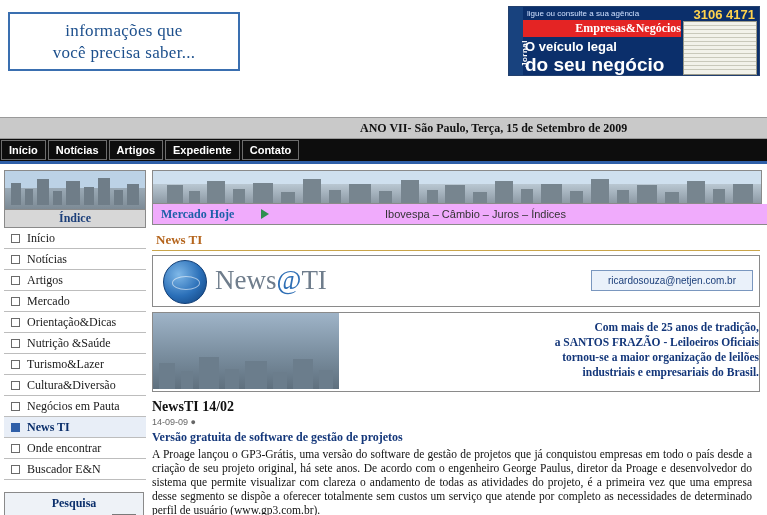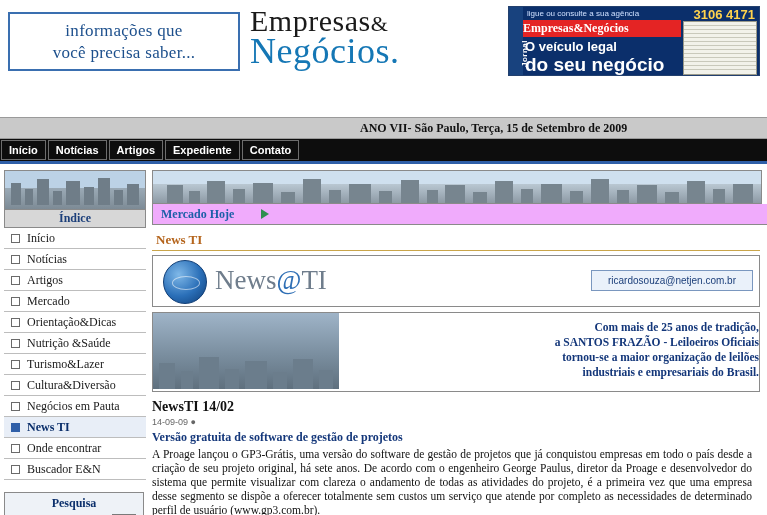--- a/index.html
+++ b/index.html
@@ -39,21 +39,21 @@
     transform:rotate(-90deg);transform-origin:left top;
     position:absolute;left:11px;top:60px;white-space:nowrap;letter-spacing:.5px;
   }
   .ad-top{
     position:absolute;left:14px;top:0;right:0;height:13px;background:#0b2f6b;
     color:#cfe0ff;font-size:8px;padding:2px 0 0 4px;box-sizing:border-box;
   }
   .ad-phone{position:absolute;right:4px;top:0;color:#ffd34d;font-size:13px;font-weight:bold;}
   .ad-brand{
     position:absolute;left:14px;top:13px;width:158px;height:17px;background:#e42424;
-    color:#ffffff;font-size:12px;font-weight:bold;text-align:left;line-height:17px;
+    color:#ffffff;font-size:12px;font-weight:bold;text-align:right;line-height:17px;
     font-family:"Liberation Serif", serif;
   }
   .ad-line1{position:absolute;left:16px;top:32px;color:#ffffff;font-size:13px;font-weight:bold;}
   .ad-line2{position:absolute;left:16px;top:47px;color:#ffffff;font-size:19px;font-weight:bold;}
   .ad-grid{
     position:absolute;right:2px;top:14px;width:72px;height:52px;background:#f2f2ea;
     border:1px solid #9a9a8a;
   }
   .ad-grid i{display:block;height:3px;border-bottom:1px solid #c9c9bb;}
 
@@ -228,26 +228,20 @@
 <body>
 
 <div class="page">
 
   <div class="header">
     <div class="hdr-left">
       <span>informações que</span>
       <span>você precisa saber...</span>
     </div>
 
-    <div class="hdr-logo">
-      <div class="l1">
-        <span>Empresas</span><span class="amp">&amp;</span>
-      </div>
-      <div class="l2">Negócios.</div>
-    </div>
 
     <div class="hdr-ad">
       <div class="ad-strip">
         <span>Jornal</span>
       </div>
       <div class="ad-top">ligue ou consulte a sua agência</div>
       <div class="ad-phone">3106 4171</div>
       <div class="ad-brand">Empresas&amp;Negócios</div>
       <div class="ad-line1">O veículo legal</div>
       <div class="ad-line2">do seu negócio</div>
@@ -384,20 +378,21 @@
         <div class="b" style="left:484px;width:20px;height:18px;"></div>
         <div class="b" style="left:512px;width:14px;height:11px;"></div>
         <div class="b" style="left:534px;width:18px;height:22px;"></div>
         <div class="b" style="left:560px;width:12px;height:14px;"></div>
         <div class="b" style="left:580px;width:20px;height:19px;"></div>
       </div>
 
       <div class="ticker">
         <div class="mh">Mercado Hoje</div>
         <div class="arrow"></div>
+        <div class="idx">Ibovespa – Câmbio – Juros – Índices</div>
       </div>
 
       <div class="sec-title">News TI</div>
 
       <div class="newsti">
         <div class="globe"></div>
         <div class="nt">
           <span>News</span><span class="at">@</span><span>TI</span>
         </div>
         <div class="mailbox">ricardosouza@netjen.com.br</div>

